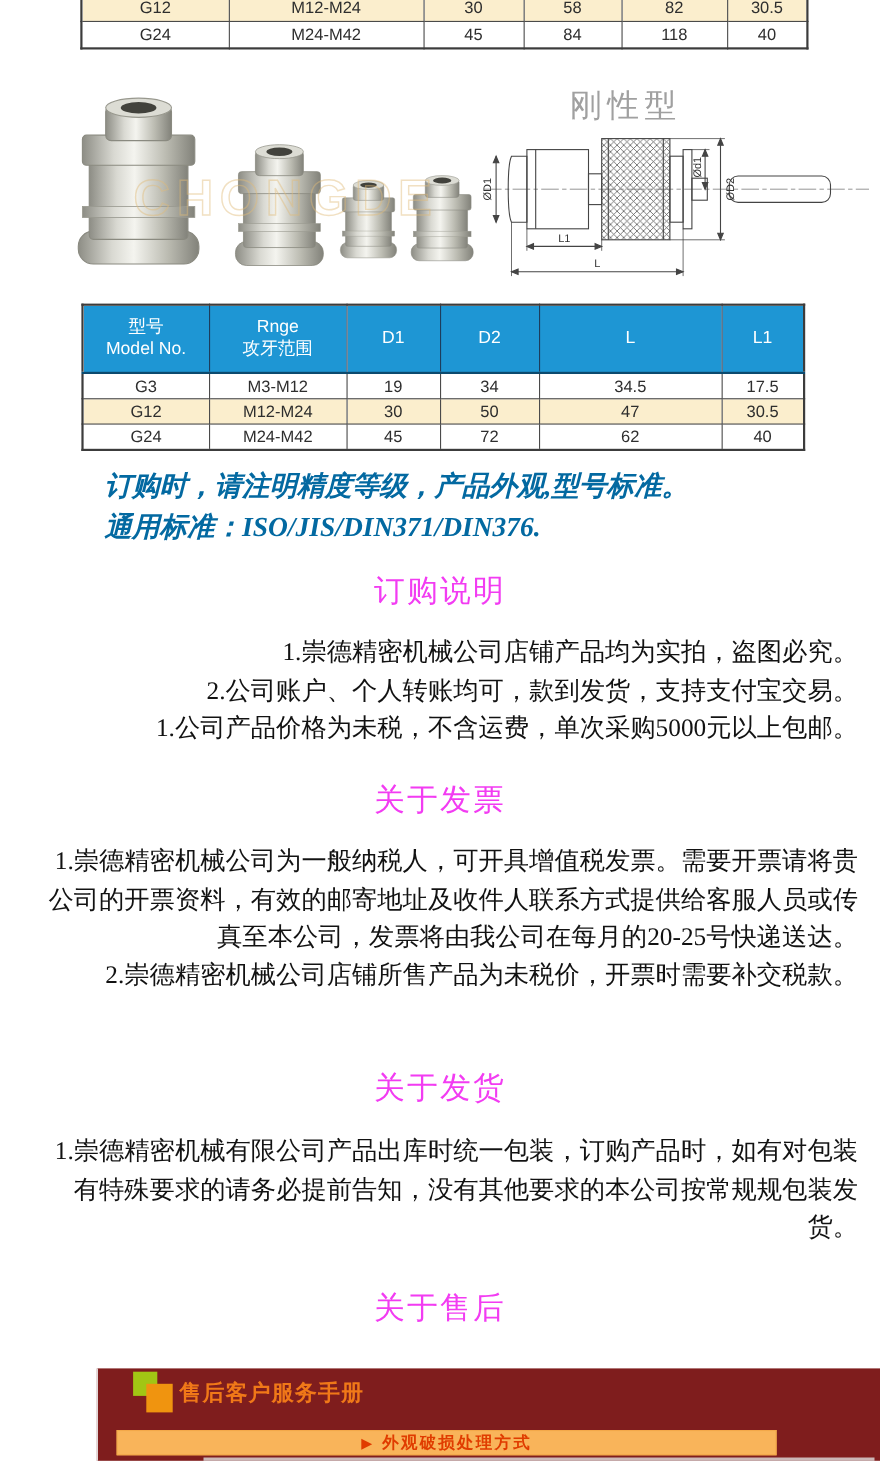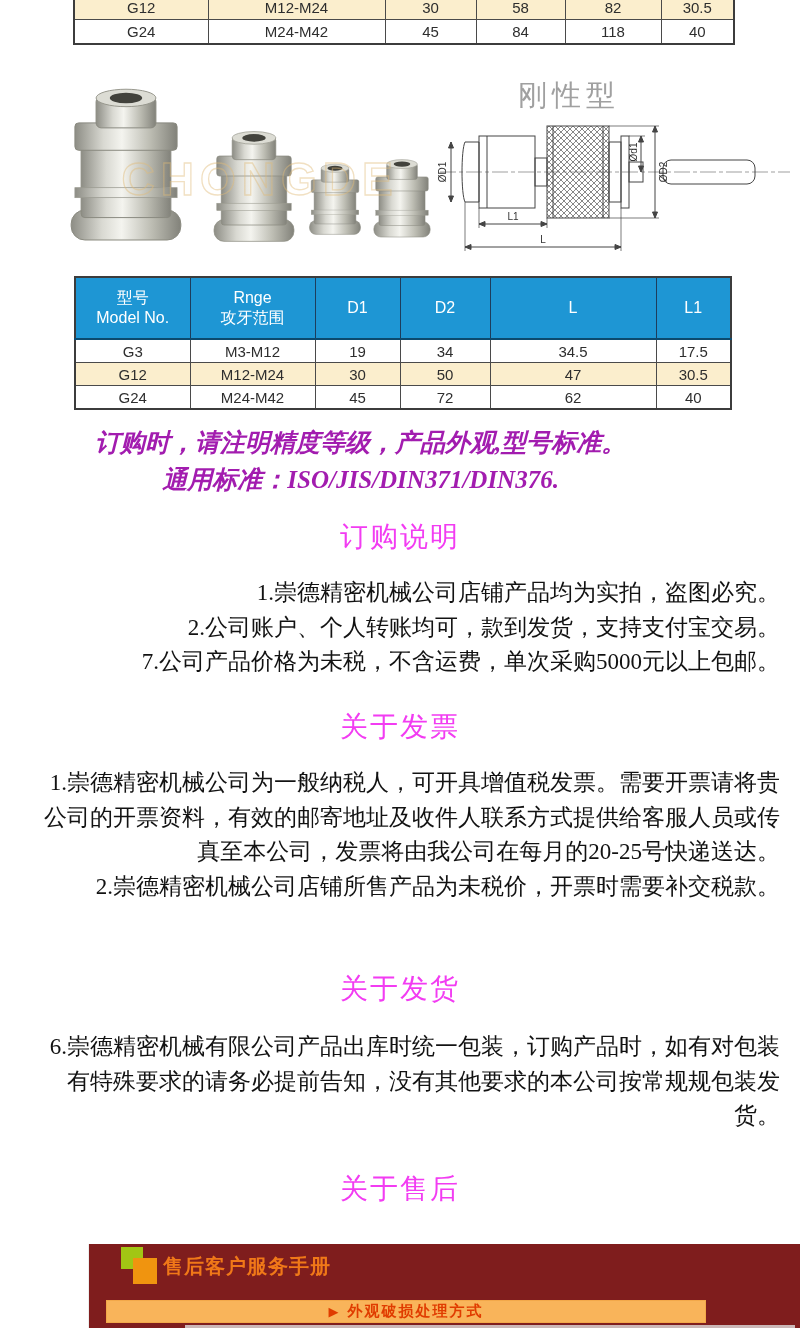--- a/index.html
+++ b/index.html
@@ -21,21 +21,21 @@
   .spec-tbl tbody td{height:22px;}
 
   
   .photo-svg{position:absolute;left:48px;top:75px;}
   .drawing-label{position:absolute;left:518px;top:76px;font-size:29px;color:#a0a0a0;
         letter-spacing:5px;font-family:"Liberation Serif","DejaVu Serif",serif;}
   .draw-svg{position:absolute;left:435px;top:102px;}
 
   
   .order-note{position:absolute;left:95px;top:424px;font-family:"Liberation Serif","DejaVu Serif",serif;
-        font-style:italic;font-weight:bold;font-size:25px;line-height:37px;color:#a21caf;text-align:center;}
+        font-style:italic;font-weight:bold;font-size:25px;line-height:37px;color:#0369a1;}
 
   
   .sec-h{position:absolute;left:0;width:100%;text-align:center;margin:0;font-weight:400;
         font-size:28px;letter-spacing:2px;color:#f23cf2;
         font-family:"Liberation Serif","DejaVu Serif",serif;}
   .para{position:absolute;left:28px;width:752px;margin:0;
         font-family:"Liberation Serif","DejaVu Serif",serif;
         font-size:23px;line-height:34.5px;color:#121212;text-align:right;}
   .para p{margin:0;}
 
@@ -221,32 +221,32 @@
 
   <div class="order-note">
     <div>订购时，请注明精度等级，产品外观,型号标准。</div>
     <div>通用标准：ISO/JIS/DIN371/DIN376.</div>
   </div>
 
   <h2 class="sec-h" style="top:518px">订购说明</h2>
   <div class="para" style="top:576px">
     <p>1.崇德精密机械公司店铺产品均为实拍，盗图必究。</p>
     <p>2.公司账户、个人转账均可，款到发货，支持支付宝交易。</p>
-    <p>7.公司产品价格为未税，不含运费，单次采购5000元以上包邮。</p>
+    <p>1.公司产品价格为未税，不含运费，单次采购5000元以上包邮。</p>
   </div>
 
   <h2 class="sec-h" style="top:708px">关于发票</h2>
   <div class="para" style="top:766px">
     <p>1.崇德精密机械公司为一般纳税人，可开具增值税发票。需要开票请将贵公司的开票资料，有效的邮寄地址及收件人联系方式提供给客服人员或传真至本公司，发票将由我公司在每月的20-25号快递送达。</p>
     <p>2.崇德精密机械公司店铺所售产品为未税价，开票时需要补交税款。</p>
   </div>
 
   <h2 class="sec-h" style="top:970px">关于发货</h2>
   <div class="para" style="top:1030px">
-    <p>6.崇德精密机械有限公司产品出库时统一包装，订购产品时，如有对包装有特殊要求的请务必提前告知，没有其他要求的本公司按常规规包装发货。</p>
+    <p>1.崇德精密机械有限公司产品出库时统一包装，订购产品时，如有对包装有特殊要求的请务必提前告知，没有其他要求的本公司按常规规包装发货。</p>
   </div>
 
   <h2 class="sec-h" style="top:1170px">关于售后</h2>
 
   <div class="service-card">
     <span class="sq-icon">
       <span class="g"></span>
       <span class="o"></span>
     </span>
     <span class="card-title">售后客户服务手册</span>

